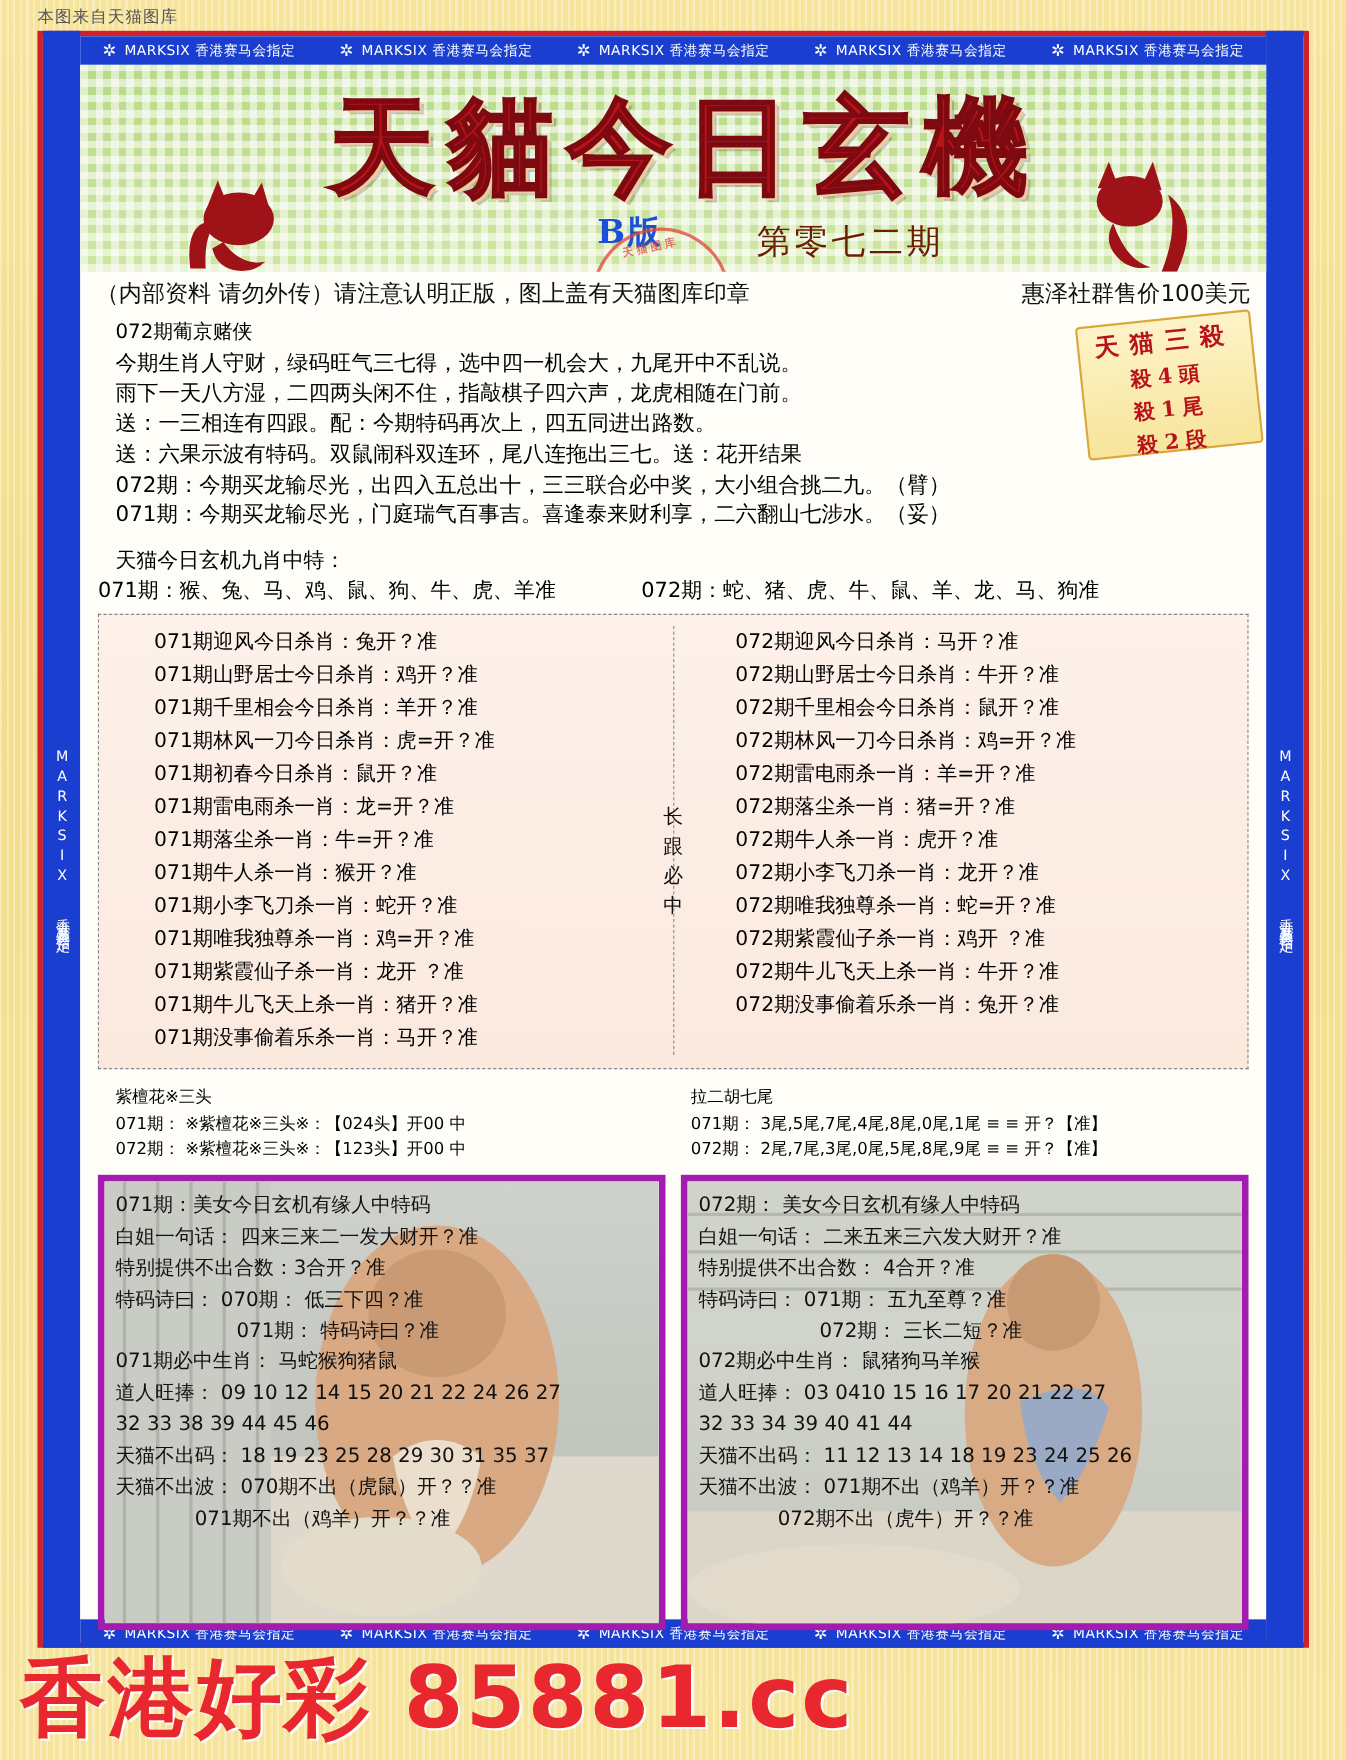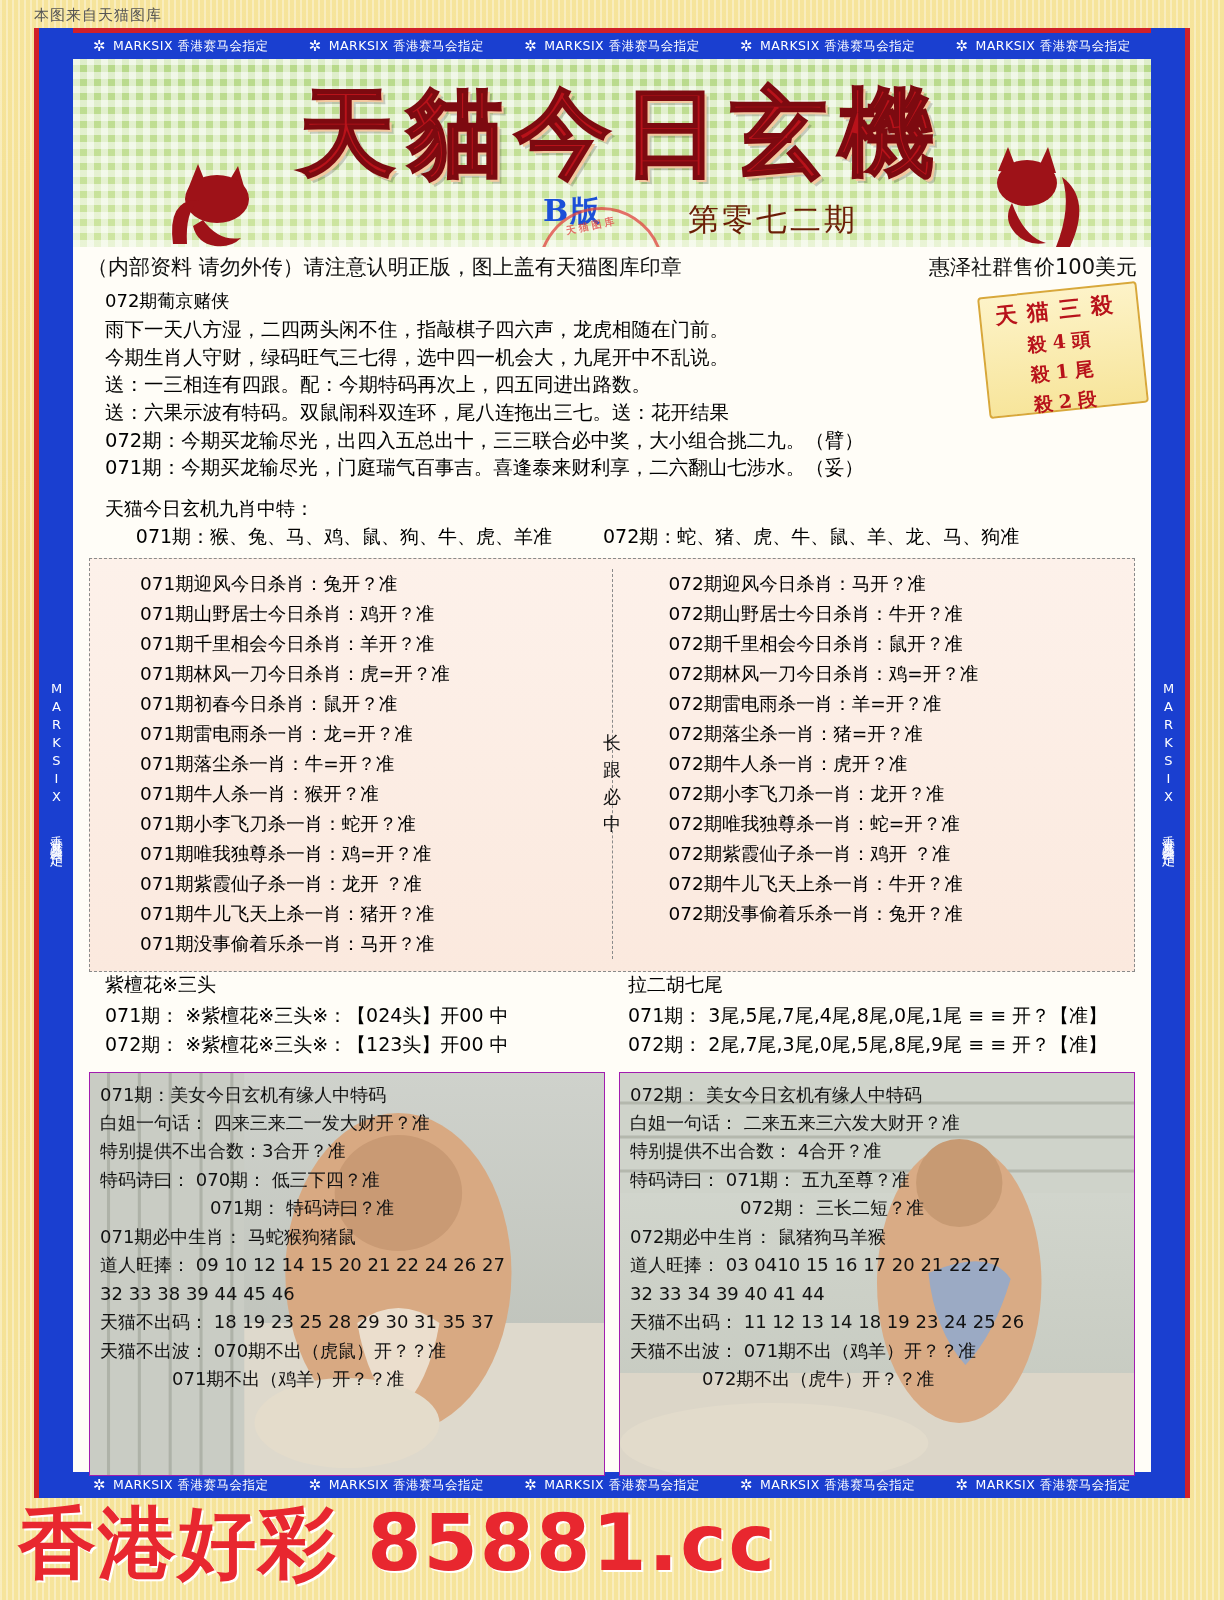--- a/index.html
+++ b/index.html
@@ -109,49 +109,49 @@
     position:absolute;right:8px;top:4px;width:160px;height:122px;
     border:2px solid #d8a83a;border-radius:4px;
     background:linear-gradient(180deg,#fdf3c8,#f7e59b);
     color:#b8121a;font-weight:bold;font-family:"DejaVu Serif",serif;
     padding:4px 8px;box-sizing:border-box;
     transform:rotate(-6deg);
   }
   .threeseg .t1{font-size:22px;letter-spacing:10px;text-align:center;}
   .threeseg .r{font-size:19px;text-align:center;margin-top:4px;letter-spacing:6px;}
   .nine{font-size:19px;margin:14px 0 2px 16px;}
-  .nine-rows{display:flex;gap:24px;margin-left:20px;font-size:19px;text-align:center;}
+  .nine-rows{display:flex;gap:24px;margin-left:0;font-size:19px;}
   .nine-rows .lbl{white-space:nowrap;}
 
   
   .killbox{
     margin:8px 0 0;border:1px solid #8a8a8a;border-style:dashed;
     background:linear-gradient(180deg,#fdf1ea,#fbe9de);
     display:flex;position:relative;padding:10px 0 12px;
   }
   .killcol{flex:1;padding:0 16px;}
   .killcol .row{font-size:18.5px;line-height:1.62;white-space:nowrap;padding-left:34px;}
   .killdiv{
     width:0;border-left:1px dashed #8a8a8a;margin:0 6px;
   }
   .mid-vert{
     position:absolute;left:50%;top:170px;transform:translateX(-50%);
     font-size:18px;line-height:1.5;text-align:center;color:#111;
   }
 
   
-  .sums{display:flex;margin-top:0;font-size:19px;}
+  .sums{display:flex;margin-top:16px;font-size:15px;}
   .sums .col{flex:1;padding-left:16px;}
   .sums .h{margin-bottom:3px;}
   .sums .r{line-height:1.55;white-space:nowrap;}
 
   
   .panels{display:flex;gap:14px;margin-top:12px;padding-bottom:10px;}
   .panel{
-    flex:1;position:relative;border:1px solid #a21caf;height:402px;overflow:hidden;
+    flex:1;position:relative;border:6px solid #a21caf;height:402px;overflow:hidden;
   }
   .panel .photo{position:absolute;inset:0;}
   .panel .txt{
     position:absolute;inset:0;padding:8px 10px;font-size:18px;line-height:1.58;
     color:#111;box-sizing:border-box;
   }
   .panel .txt div{white-space:nowrap;}
   .indent1{padding-left:72px;}
   .indent2{padding-left:110px;}
 
@@ -271,22 +271,22 @@
 
       <div class="threeseg">
         <div class="t1">天猫三殺</div>
         <div class="r">殺4頭</div>
         <div class="r">殺1尾</div>
         <div class="r">殺2段</div>
       </div>
 
       <div class="sec-title">072期葡京赌侠</div>
       <div class="plines">
+        <div>今期生肖人守财，绿码旺气三七得，选中四一机会大，九尾开中不乱说。</div>
         <div>雨下一天八方湿，二四两头闲不住，指敲棋子四六声，龙虎相随在门前。</div>
-        <div>今期生肖人守财，绿码旺气三七得，选中四一机会大，九尾开中不乱说。</div>
         <div>送：一三相连有四跟。配：今期特码再次上，四五同进出路数。</div>
         <div>送：六果示波有特码。双鼠闹科双连环，尾八连拖出三七。送：花开结果</div>
         <div>072期：今期买龙输尽光，出四入五总出十，三三联合必中奖，大小组合挑二九。（臂）</div>
         <div>071期：今期买龙输尽光，门庭瑞气百事吉。喜逢泰来财利享，二六翻山七涉水。（妥）</div>
       </div>
 
       <div class="nine">天猫今日玄机九肖中特：</div>
       <div class="nine-rows">
         <div class="lbl" style="width:470px">071期：猴、兔、马、鸡、鼠、狗、牛、虎、羊准</div>
         <div class="lbl">072期：蛇、猪、虎、牛、鼠、羊、龙、马、狗准</div>

